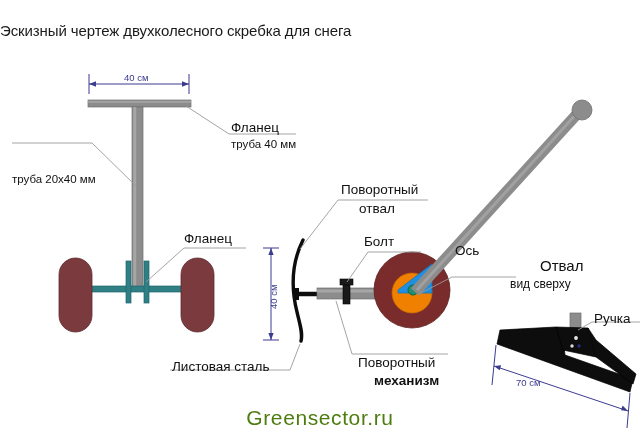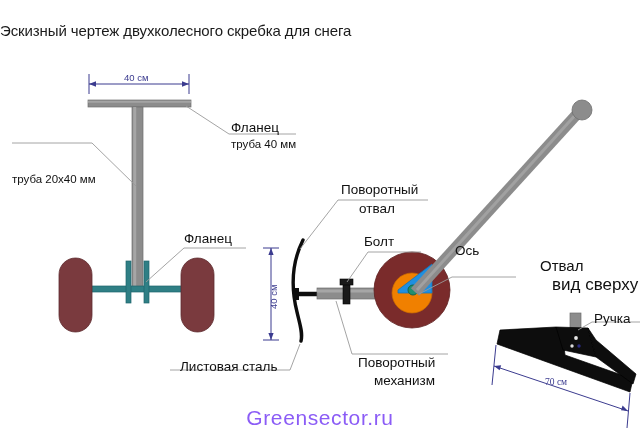--- a/index.html
+++ b/index.html
@@ -54,21 +54,21 @@
     transform-origin: left top;
   }
   .wm {
     position: absolute;
     left: 0;
     top: 406px;
     width: 640px;
     text-align: center;
     font-family: "Liberation Sans", sans-serif;
     font-size: 21px;
-    color: #8b5cf6;
+    color: #4d7c0f;
     letter-spacing: 0.6px;
     white-space: nowrap;
   }
 </style>
 </head>
 <body>
 
 <div id="page">
 
   <div class="ttl">Эскизный чертеж двухколесного скребка для снега</div>
@@ -192,30 +192,30 @@
   <div class="lbl" style="left:184px; top:231px;">Фланец</div>
 
   <div class="lbl" style="left:341px; top:182px;">Поворотный</div>
   <div class="lbl" style="left:359px; top:201px;">отвал</div>
 
   <div class="lbl" style="left:364px; top:234px;">Болт</div>
 
   <div class="lbl" style="left:455px; top:243px;">Ось</div>
 
   <div class="lbl" style="left:358px; top:355px;">Поворотный</div>
-  <div class="lbl" style="left:374px; top:373px;">механизм</div>
-
-  <div class="lbl" style="left:172px; top:359px;margin-left:8px;">Листовая сталь</div>
+  <div class="lbl" style="left:374px; top:373px;font-weight:bold;">механизм</div>
+
+  <div class="lbl" style="left:172px; top:359px;">Листовая сталь</div>
 
   <div class="lbl" style="left:540px; top:258px; font-size:15px;">Отвал</div>
-  <div class="lbl" style="left:552px; top:277px; font-size:17px;">вид сверху</div>
+  <div class="lbl" style="left:510px; top:277px; font-size:12px;">вид сверху</div>
 
   <div class="lbl" style="left:594px; top:311px;">Ручка</div>
 
   <div class="dim" style="left:124px; top:72px;">40 см</div>
 
   <div class="dim vert" style="left:268px; top:309px;">40 см</div>
 
-  <div class="dim" style="left:545px; top:377px;font-family:Liberation Serif, serif;">70 см</div>
+  <div class="dim" style="left:516px; top:377px;">70 см</div>
 
   <div class="wm">Greensector.ru</div>
 
 </div>
 
 </body></html>

